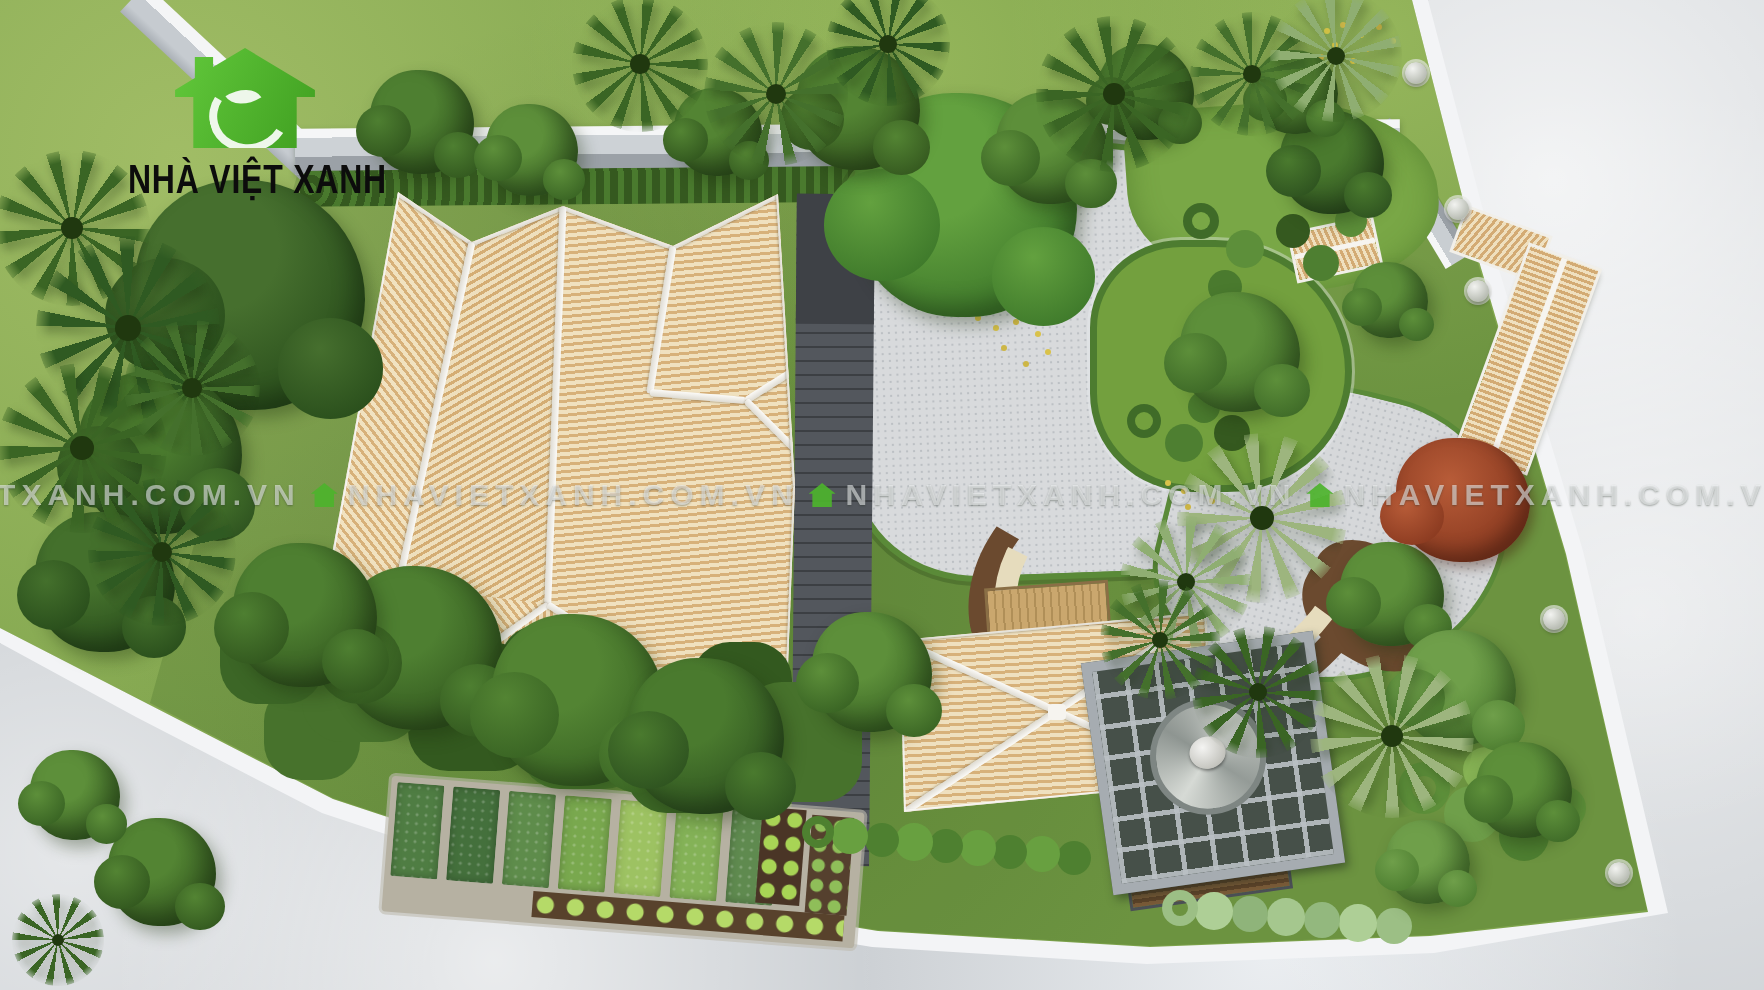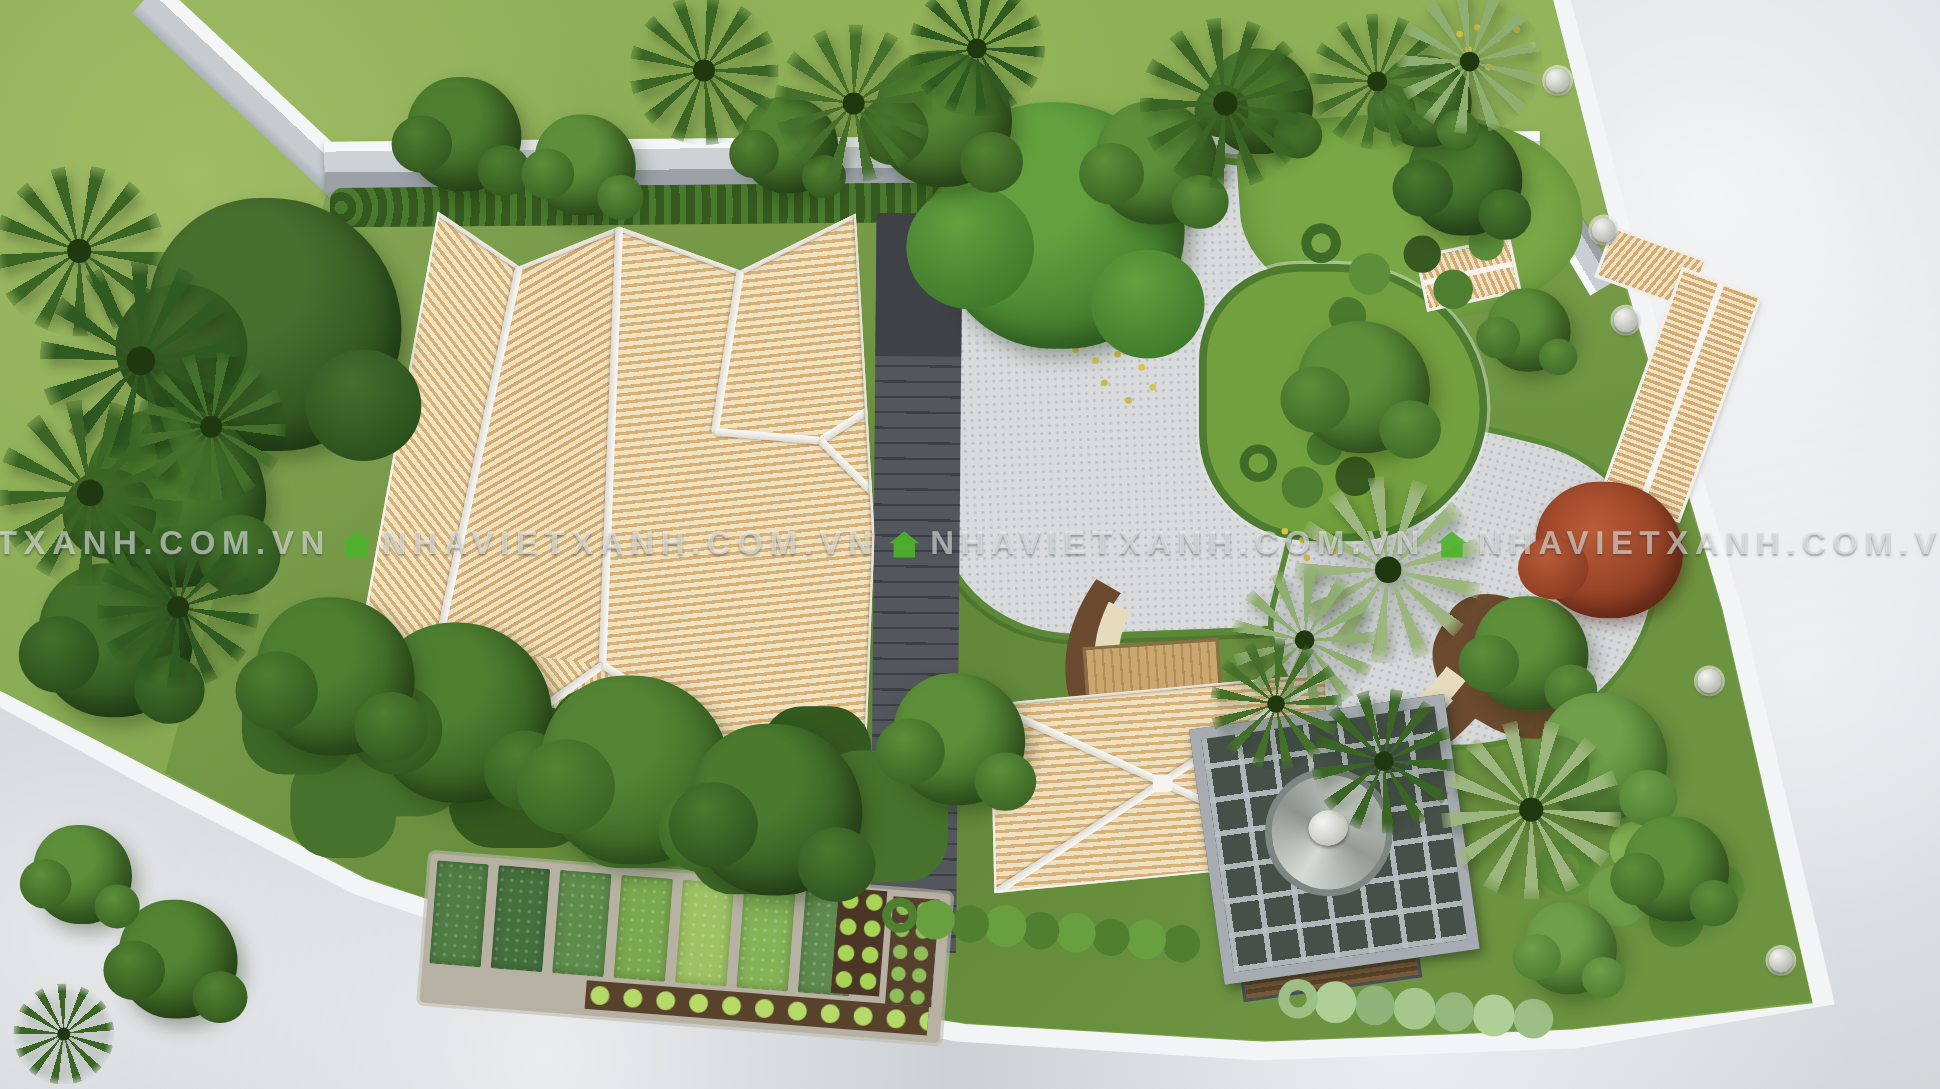--- a/index.html
+++ b/index.html
@@ -280,20 +280,26 @@
   <i class="p" style="--x:1392px;--y:736px;--r:82px;--c1:#9db57e;--a:64deg"></i>
   <i class="p" style="--x:1160px;--y:640px;--r:60px;--c1:#44702c;--a:26deg"></i>
   <i class="p" style="--x:58px;--y:940px;--r:46px;--c1:#3a6524;--a:48deg"></i>
 
   <span class="urn" style="left:1405px;top:62px"></span>
   <span class="urn" style="left:1447px;top:198px"></span>
   <span class="urn" style="left:1467px;top:280px"></span>
   <span class="urn" style="left:1543px;top:608px"></span>
   <span class="urn" style="left:1608px;top:862px"></span>
 
+  <div class="abs logo">
+    <div class="lhouse">
+      <span class="lleaf"></span>
+    </div>
+    <div class="ltitle">NHÀ VIỆT XANH</div>
+  </div>
 
   <div class="wm">
     <span>NHAVIETXANH.COM.VN</span>
     <span class="wmh"></span>
     <span>NHAVIETXANH.COM.VN</span>
     <span class="wmh"></span>
     <span>NHAVIETXANH.COM.VN</span>
     <span class="wmh"></span>
     <span>NHAVIETXANH.COM.VN</span>
 

